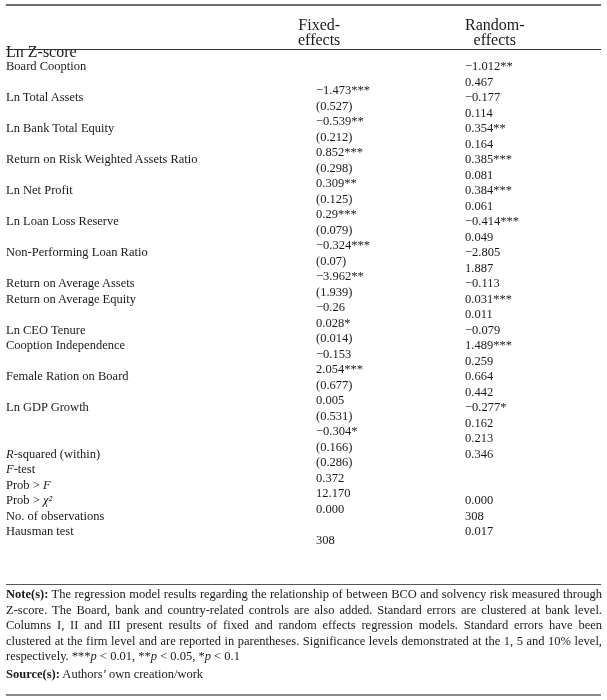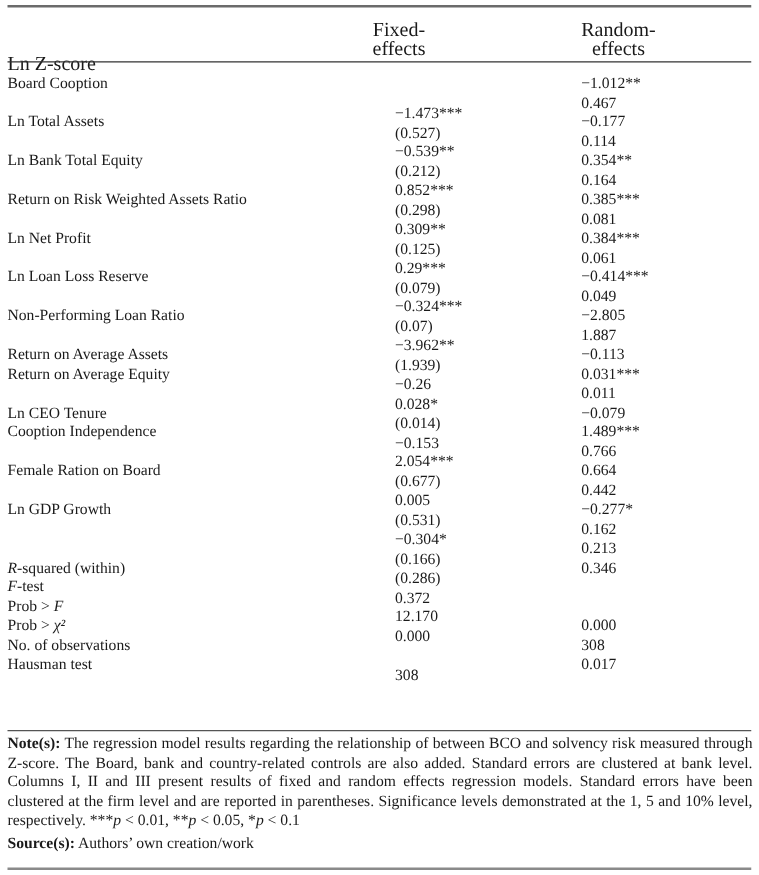--- a/index.html
+++ b/index.html
@@ -132,21 +132,21 @@
       <span class="c2">−0.079</span>
     </div>
   <div class="row">
       <span class="c0">Cooption Independence</span>
       <span class="c1">2.054***</span>
       <span class="c2">1.489***</span>
     </div>
   <div class="row">
       <span class="c0"></span>
       <span class="c1">(0.677)</span>
-      <span class="c2">0.766</span>
+      <span class="c2">0.259</span>
     </div>
   <div class="row">
       <span class="c0">Female Ration on Board</span>
       <span class="c1">0.005</span>
       <span class="c2">0.664</span>
     </div>
   <div class="row">
       <span class="c0"></span>
       <span class="c1">(0.531)</span>
       <span class="c2">0.442</span>

